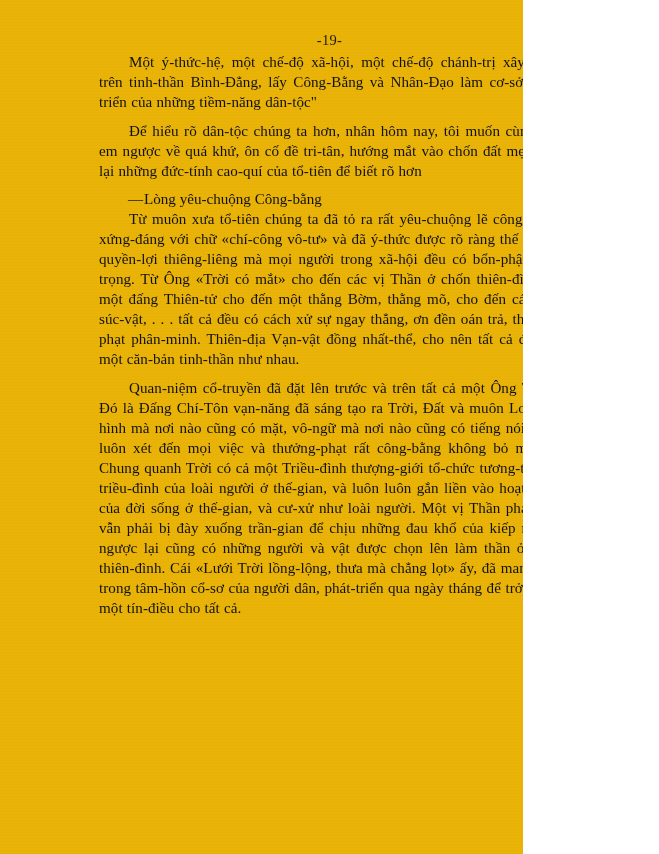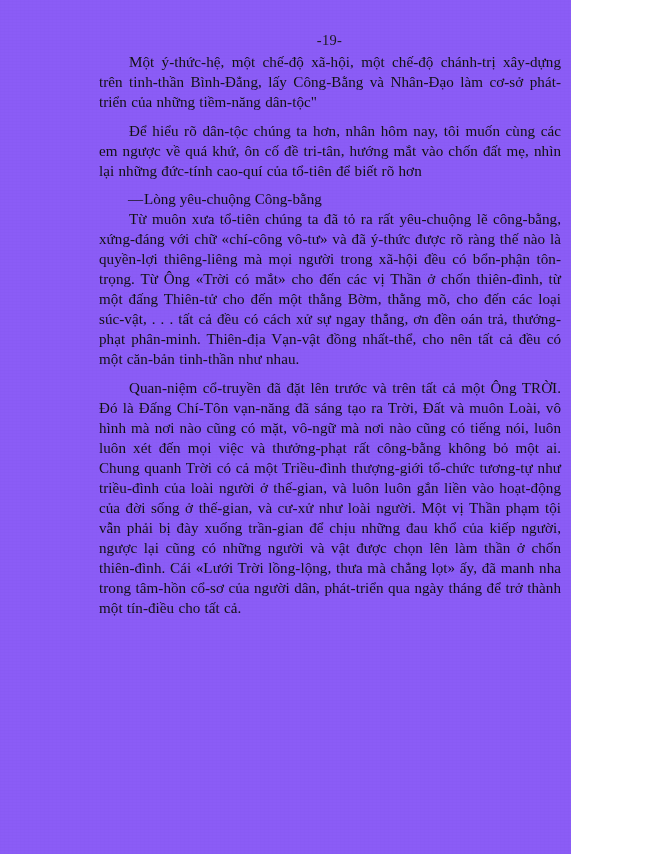--- a/index.html
+++ b/index.html
@@ -2,23 +2,23 @@
 <html><head>
 <meta charset="utf-8">
 <style>
   html, body {
     margin: 0;
     padding: 0;
     background: #ffffff;
   }
   .page {
     position: relative;
-    width: 571px;
+    width: 523px;
     height: 854px;
-    background: #8b5cf6;
+    background: #eab308;
     overflow: hidden;
     font-family: "Liberation Serif", "DejaVu Serif", serif;
     color: #141414;
   }
   .folio {
     position: absolute;
     top: 32px;
     left: 0;
     width: 659px;
     text-align: center;

